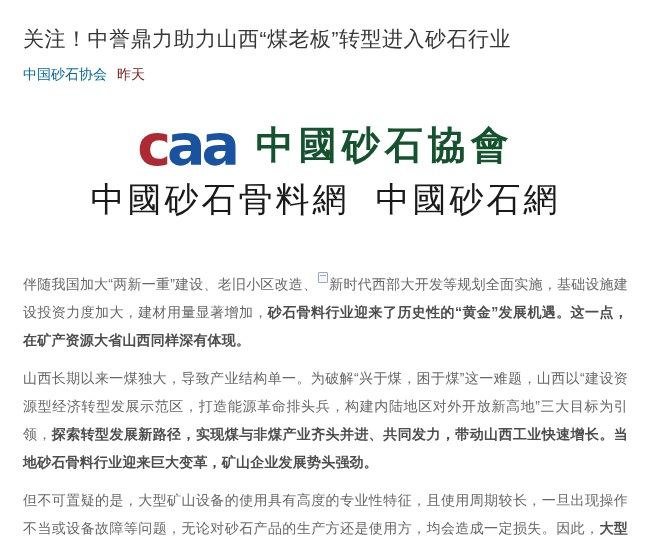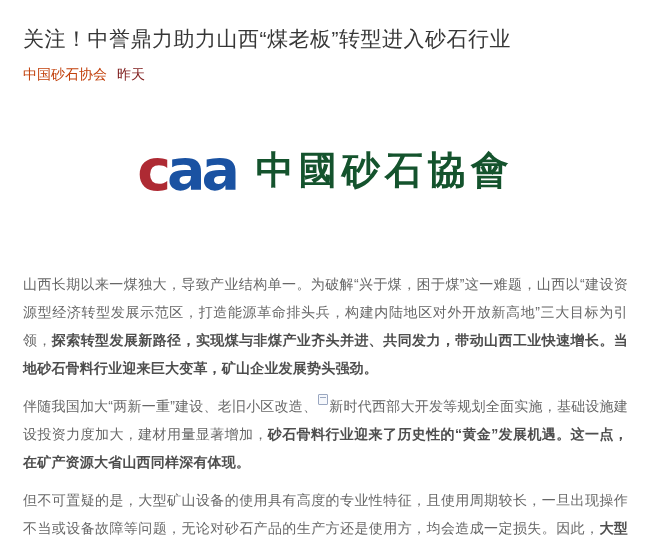--- a/index.html
+++ b/index.html
@@ -20,21 +20,21 @@
     color: #363636;
     letter-spacing: 0.5px;
   }
   .byline {
     margin-top: 12px;
     display: flex;
     align-items: center;
     gap: 10px;
     font-size: 14px;
   }
-  .byline .source { color: #c2410c; cursor: pointer; }
+  .byline .source { color: #0369a1; cursor: pointer; }
   .byline .date { color: #7f1d1d; }
   .logo-figure {
     margin: 22px auto 0 auto;
     width: 520px;
     height: 128px;
     display: flex;
     flex-direction: column;
     align-items: center;
     justify-content: center;
     cursor: pointer;
@@ -117,23 +117,27 @@
     <span class="date">昨天</span>
   </div>
 
   <div class="logo-figure">
     <div class="logo-row1">
       <div class="caa">
         <span class="c">c</span><span class="a1">a</span><span class="a2">a</span>
       </div>
       <div class="brush">中國砂石協會</div>
     </div>
+    <div class="logo-row2">
+      <span>中國砂石骨料網</span>
+      <span>中國砂石網</span>
+    </div>
   </div>
 
   <div class="body-text">
+    <p><span>伴随我国加大“两新一重”建设、老旧小区改造、</span><span class="note-icon"></span><span>新时代西部大开发等规划全面实施，基础设施建设投资力度加大，建材用量显著增加，</span><strong>砂石骨料行业迎来了历史性的“黄金”发展机遇。这一点，在矿产资源大省山西同样深有体现。</strong></p>
+
     <p><span>山西长期以来一煤独大，导致产业结构单一。为破解“兴于煤，困于煤”这一难题，山西以“建设资源型经济转型发展示范区，打造能源革命排头兵，构建内陆地区对外开放新高地”三大目标为引领，</span><strong>探索转型发展新路径，实现煤与非煤产业齐头并进、共同发力，带动山西工业快速增长。当地砂石骨料行业迎来巨大变革，矿山企业发展势头强劲。</strong></p>
-
-    <p><span>伴随我国加大“两新一重”建设、老旧小区改造、</span><span class="note-icon"></span><span>新时代西部大开发等规划全面实施，基础设施建设投资力度加大，建材用量显著增加，</span><strong>砂石骨料行业迎来了历史性的“黄金”发展机遇。这一点，在矿产资源大省山西同样深有体现。</strong></p>
 
     <p><span>但不可置疑的是，大型矿山设备的使用具有高度的专业性特征，且使用周期较长，一旦出现操作不当或设备故障等问题，无论对砂石产品的生产方还是使用方，均会造成一定损失。因此，</span><strong>大型矿山设备本身的质量以及售后服务问题，理应被重视。</strong></p>
   </div>
 
 </div>
 
 </body></html>

